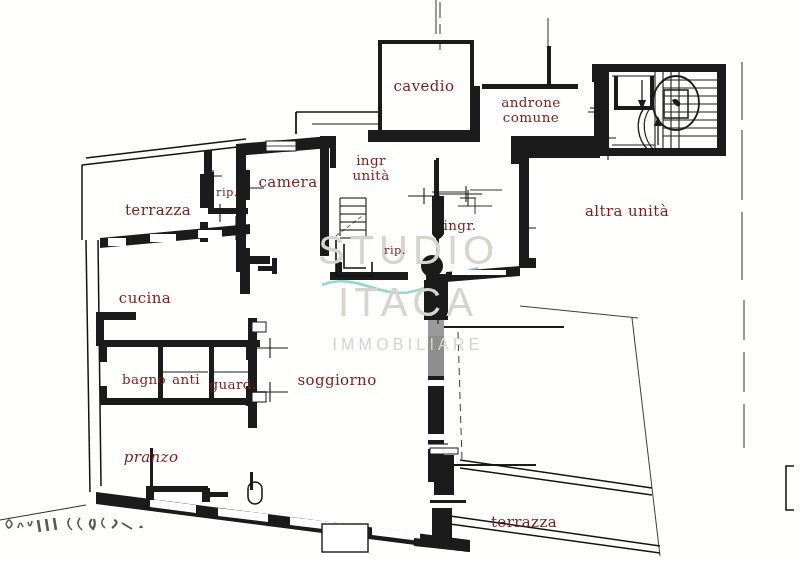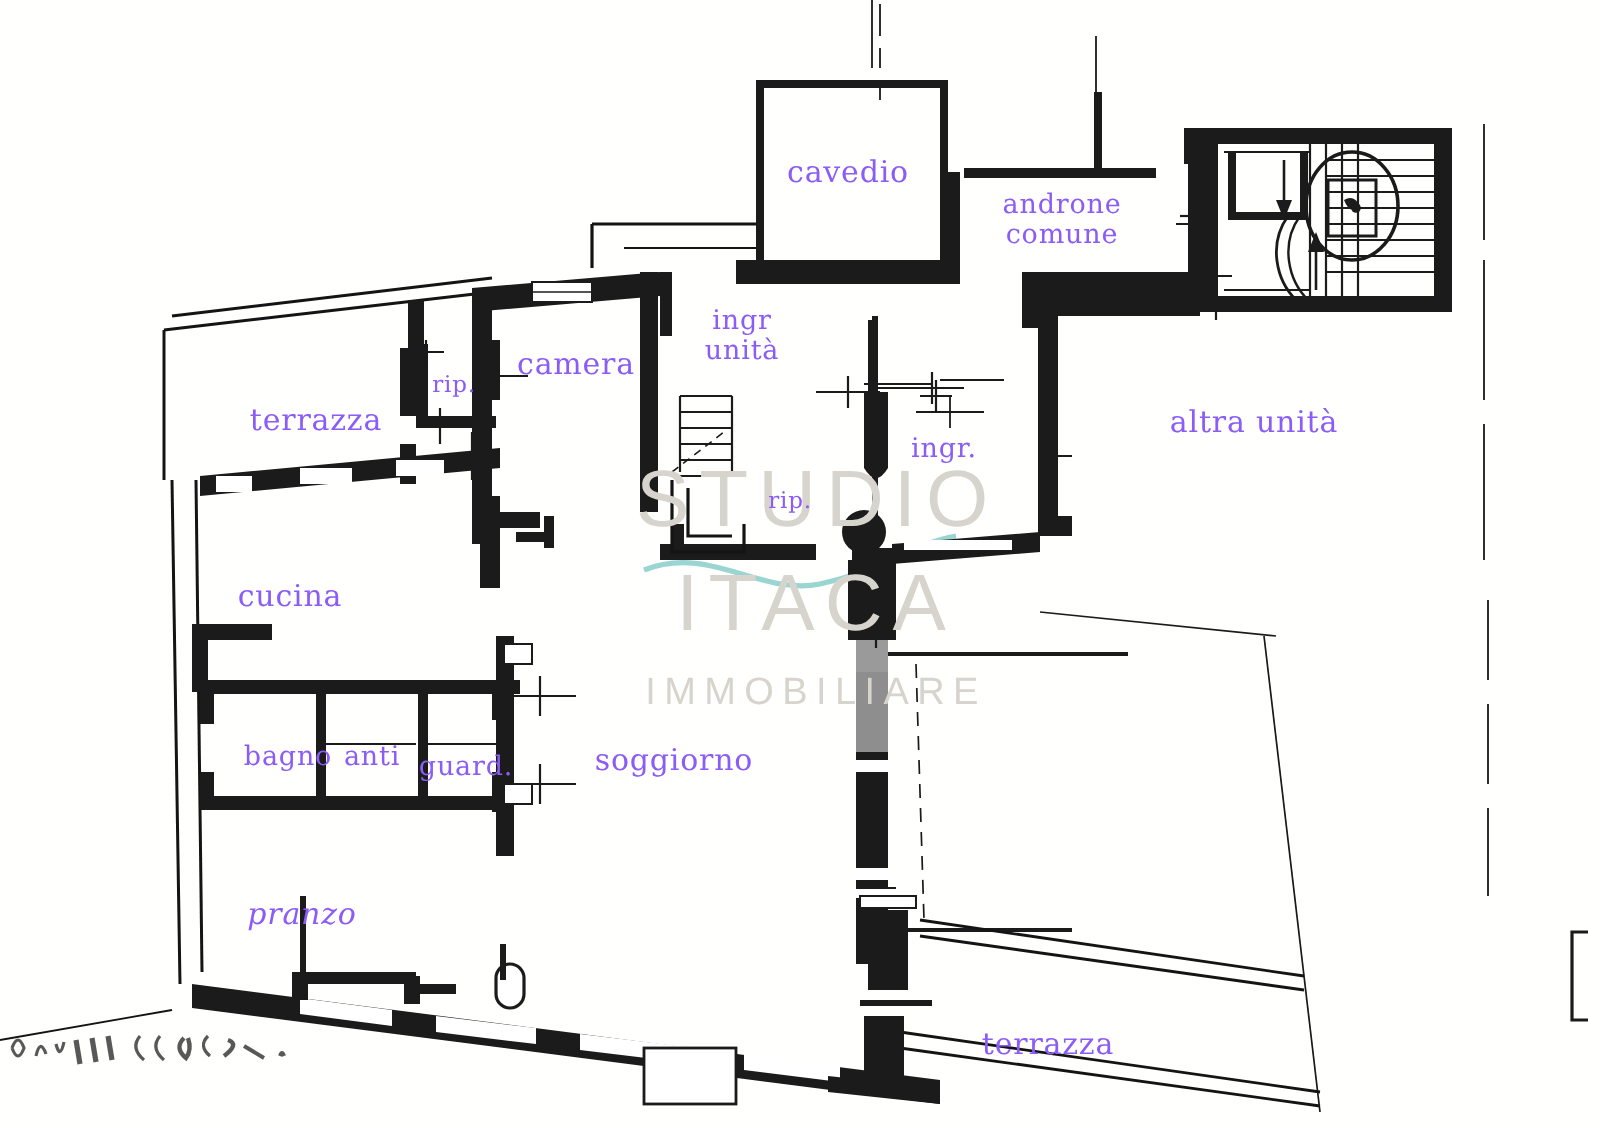--- a/index.html
+++ b/index.html
@@ -20,21 +20,21 @@
   }
   #plan-svg {
     position: absolute;
     left: 0; top: 0;
     width: 800px;
     height: 566px;
   }
   .room-label {
     position: absolute;
     font-family: "DejaVu Serif", serif;
-    color: #8b5cf6;
+    color: #7f1d1d;
     letter-spacing: 0.4px;
     white-space: pre;
     line-height: 1.08;
     text-align: center;
     user-select: none;
   }
   .lbl-lg { font-size: 15px; }
   .lbl-md { font-size: 13.5px; }
   .lbl-sm { font-size: 11.5px; }
 
@@ -52,21 +52,21 @@
     left: 0;
     width: 180px;
     text-align: center;
     font-family: "Liberation Sans", sans-serif;
     color: #d7d4cd;
     font-weight: 300;
     user-select: none;
   }
   #wm-studio { top: 0px;  font-size: 40px; letter-spacing: 5px; }
   #wm-itaca  { top: 52px; font-size: 40px; letter-spacing: 5px; }
-  #wm-immo   { top: 108px; font-size: 19px; letter-spacing: 4.2px; color: #ddd9d2; }
+  #wm-immo   { top: 108px; font-size: 16px; letter-spacing: 4.2px; color: #ddd9d2; }
 </style>
 </head>
 <body>
 
 <div id="plan-root">
 
   <svg id="plan-svg" viewBox="0 0 800 566">
 
     <g>
       <path d="M322 285 C 355 272, 380 298, 410 292 C 440 286, 455 272, 478 268" stroke="#8fd0cc" stroke-width="2.6" fill="none" opacity="0.9"></path>
@@ -369,21 +369,21 @@
   <div id="room-labels">
       <div class="room-label lbl-lg" style="left: 424px; top: 86px; transform: translate(-50%, -50%);">cavedio</div>
       <div class="room-label lbl-md" style="left: 531px; top: 110px; transform: translate(-50%, -50%);">androne
 comune</div>
       <div class="room-label lbl-lg" style="left: 627px; top: 211px; transform: translate(-50%, -50%);">altra unità</div>
       <div class="room-label lbl-md" style="left: 371px; top: 168px; transform: translate(-50%, -50%);">ingr
 unità</div>
       <div class="room-label lbl-lg" style="left: 288px; top: 182px; transform: translate(-50%, -50%);">camera</div>
       <div class="room-label lbl-sm" style="left: 227px; top: 192px; transform: translate(-50%, -50%);">rip.</div>
       <div class="room-label lbl-lg" style="left: 158px; top: 210px; transform: translate(-50%, -50%);">terrazza</div>
-      <div class="room-label lbl-md" style="left: 472px; top: 225px; transform: translate(-50%, -50%);">ingr.</div>
+      <div class="room-label lbl-md" style="left: 460px; top: 225px; transform: translate(-50%, -50%);">ingr.</div>
       <div class="room-label lbl-sm" style="left: 395px; top: 250px; transform: translate(-50%, -50%);">rip.</div>
       <div class="room-label lbl-lg" style="left: 145px; top: 298px; transform: translate(-50%, -50%);">cucina</div>
       <div class="room-label lbl-lg" style="left: 337px; top: 380px; transform: translate(-50%, -50%);">soggiorno</div>
       <div class="room-label lbl-md" style="left: 128px; top: 379px; transform: translate(-50%, -50%); margin-left: 16px;">bagno</div>
       <div class="room-label lbl-md" style="left: 186px; top: 379px; transform: translate(-50%, -50%);">anti</div>
       <div class="room-label lbl-md" style="left: 233px; top: 384px; transform: translate(-50%, -50%);">guard.</div>
       <div class="room-label lbl-lg" style="left: 151px; top: 457px; transform: translate(-50%, -50%); font-style: italic;">pranzo</div>
       <div class="room-label lbl-lg" style="left: 524px; top: 522px; transform: translate(-50%, -50%);">terrazza</div>
     </div>
 

